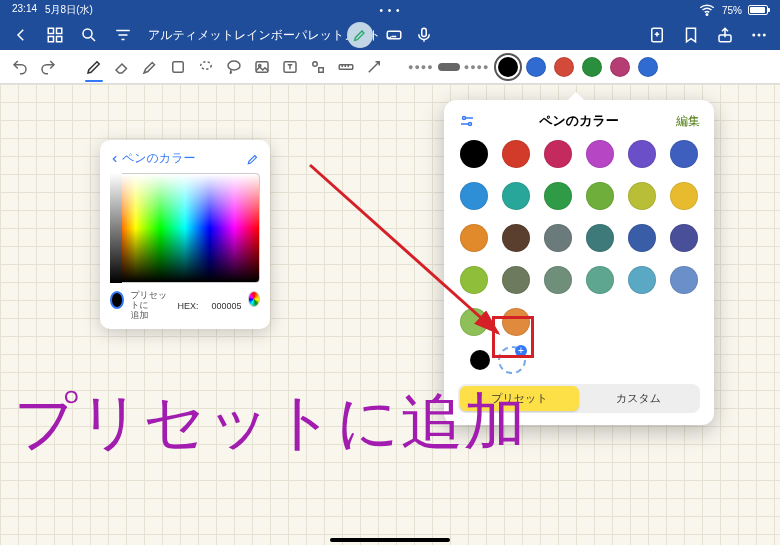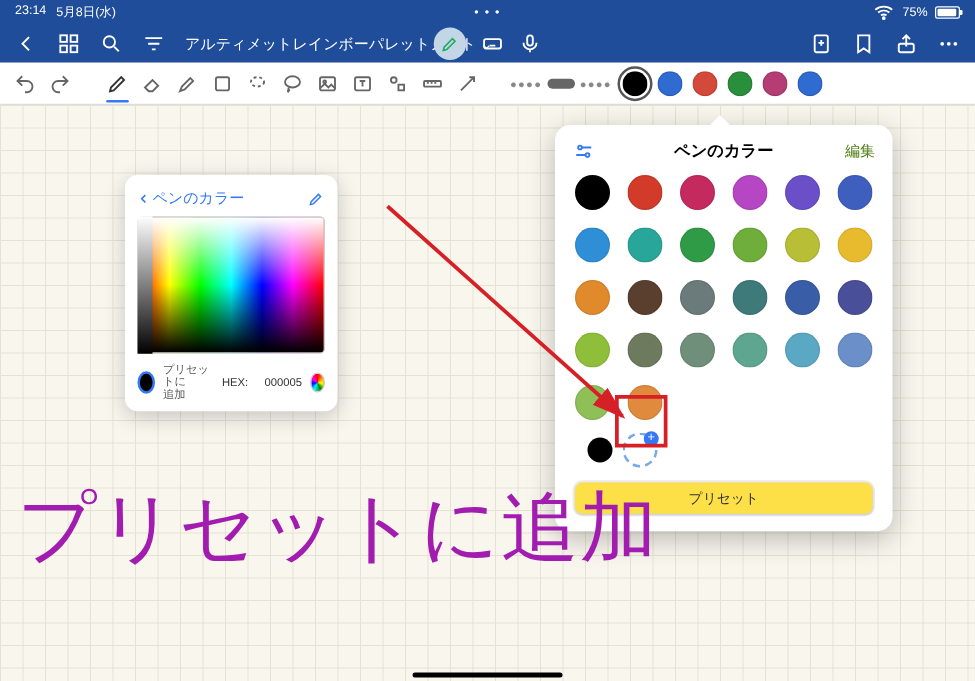--- a/index.html
+++ b/index.html
@@ -71,21 +71,21 @@
   .spectrum {
     width: 100%; height: 110px; border-radius:4px; position:relative;
     background: linear-gradient(to bottom, rgba(255,255,255,1), rgba(255,255,255,0) 50%, rgba(0,0,0,0) 50%, rgba(0,0,0,1)),
                 linear-gradient(to right, #ff0000, #ffff00, #00ff00, #00ffff, #0000ff, #ff00ff, #ff0000);
     border:1px solid #ccc;
   }
   .spectrum::before{
     content:''; position:absolute; left:-1px; top:-1px; bottom:-1px; width:12px;
     background: linear-gradient(to bottom, #fff, #000);
   }
-  .preset-row { display:flex; align-items:center; gap:6px; margin-top:8px;}
+  .preset-row { display:flex; gap:6px; margin-top:8px;}
   .tiny-swatch{ width:14px; height:14px; border-radius:50%; background:#000; border:2px solid #3478f6; padding:0; box-sizing:content-box;}
   .preset-label{ font-size:9px; color:#555; line-height:1.1;}
   .hex-row{ font-size:9px; color:#333; margin-left:auto; display:flex; gap:13px; align-items:center;}
   .rainbow { width:16px; height:16px; border-radius:50%;
     background: conic-gradient(red,orange,yellow,green,cyan,blue,magenta,red);
     border:1px solid #ccc;}
   .delete-color{ color:#d22; text-align:center; font-size:11px; margin-top:8px;}
   
   .popover-presets {
     position:absolute; left:444px; top:100px; width:270px;
@@ -402,20 +402,21 @@
       <span class="swatch" style="background: rgb(106, 143, 201);"></span>
       <span class="swatch" style="background: rgb(143, 191, 87);"></span>
       <span class="swatch" style="background: rgb(224, 138, 62);"></span>
     </div>
   <div class="add-row">
     <span class="current-color"></span>
     <span class="add-swatch"></span>
   </div>
   <div class="seg-control">
     <div class="seg active">プリセット</div>
+    <div class="seg">カスタム</div>
   </div>
 </div>
 
 <div class="red-box"></div>
 
 <svg class="arrow-svg">
   <defs>
       <marker id="ah" markerWidth="10" markerHeight="10" refX="8" refY="3" orient="auto">
     <path d="M0,0 L9,3 L0,6 z" fill="#d62027"></path>
       </marker>

